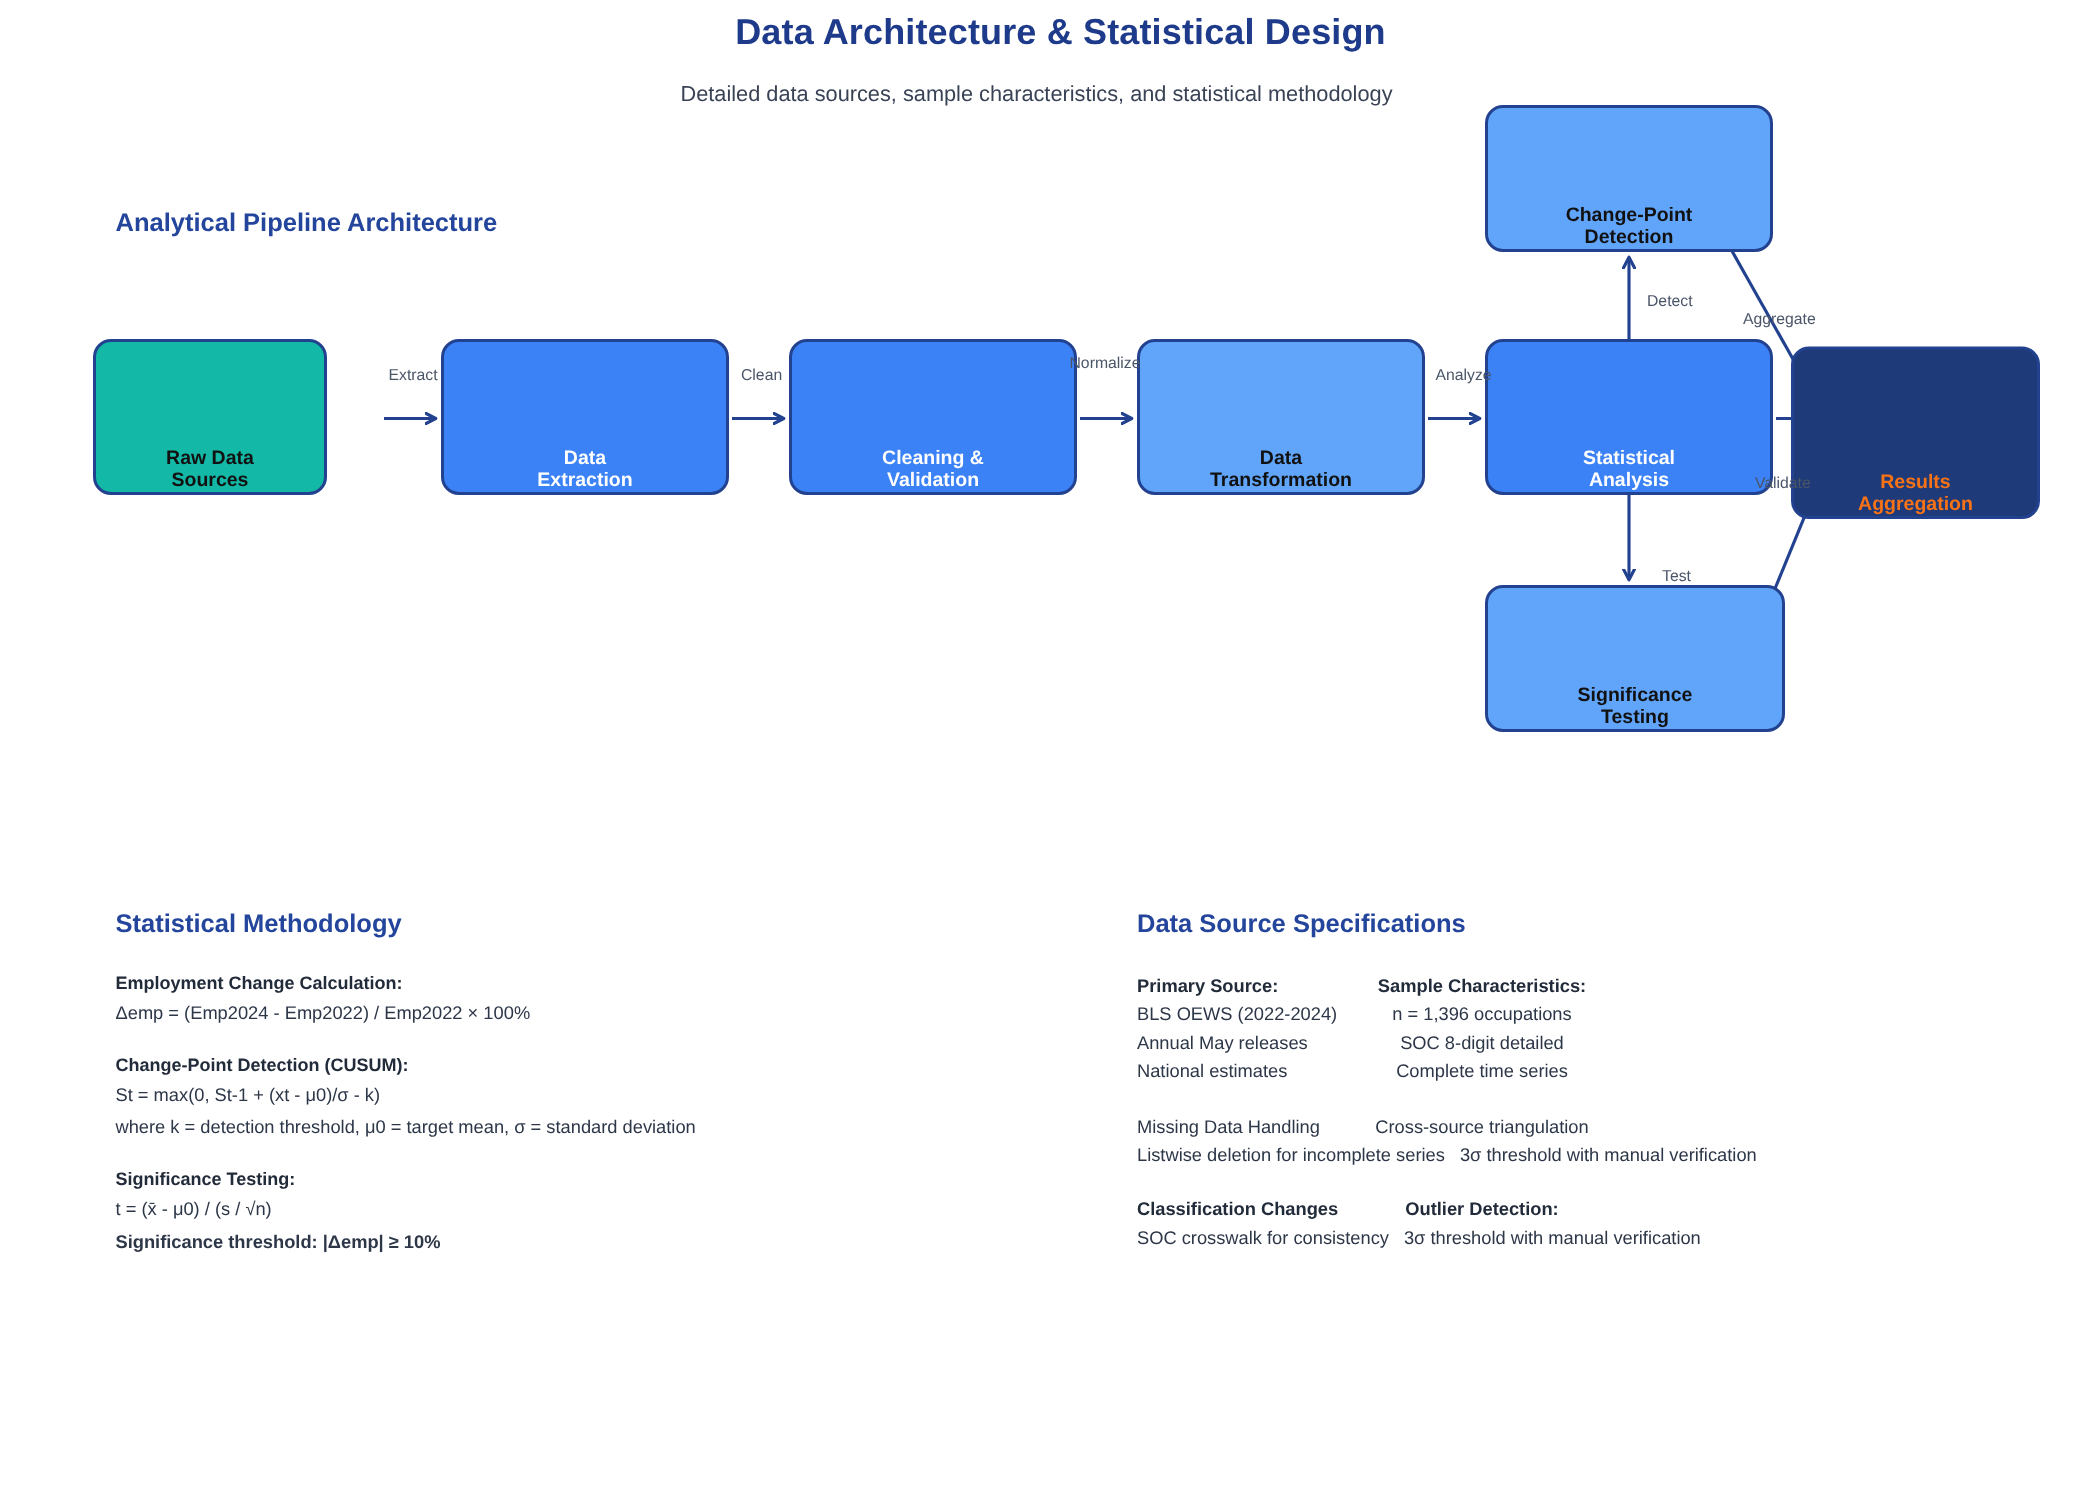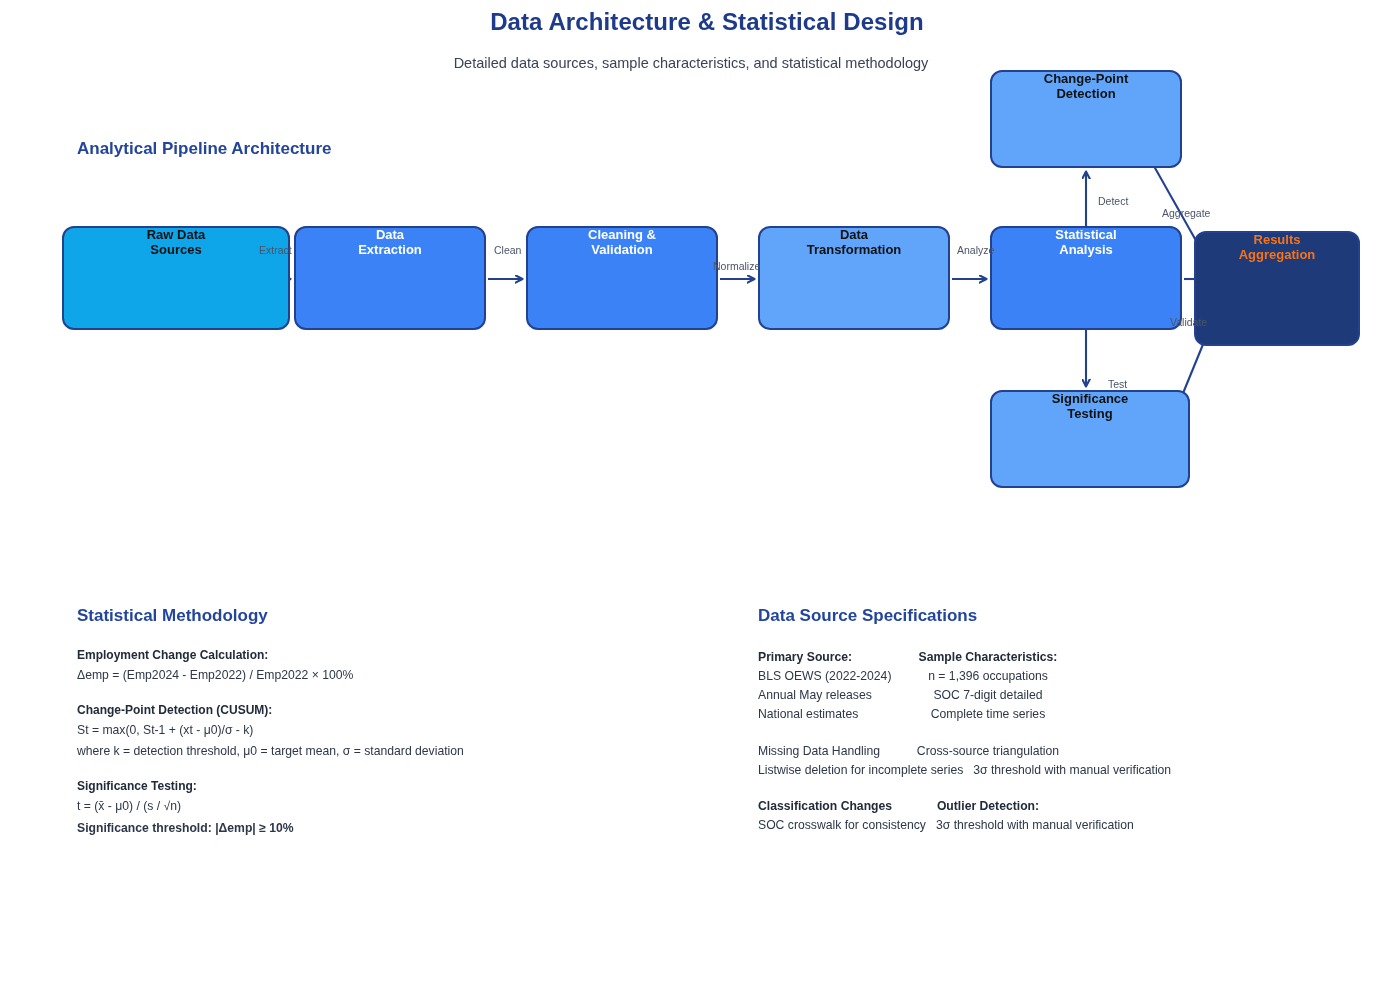--- a/index.html
+++ b/index.html
@@ -44,21 +44,21 @@
   #pipeline-diagram {
     position: absolute; top: 0; left: 0;
     width: 1382px; height: 560px;
   }
   #pipeline-svg { position: absolute; top: 0; left: 0; }
 
   .node {
     position: absolute;
     border: 2px solid #22418f;
     border-radius: 12px;
-    display: flex; align-items: flex-start; justify-content: center;
+    display: flex; align-items: flex-end; justify-content: center;
     text-align: center;
     font-size: 13px; font-weight: bold;
     line-height: 1.15;
     white-space: pre-line;
     z-index: 2;
   }
 
   .edge-label {
     position: absolute;
     font-size: 10.5px;
@@ -123,41 +123,41 @@
 
       <line x1="1146" y1="152" x2="1203" y2="253"></line>
 
       <line x1="1170" y1="425" x2="1213" y2="320"></line>
     </g>
   </svg>
 
   <div class="section-heading" id="pipeline-heading">Analytical Pipeline Architecture</div>
 
   <div id="nodes-layer">
-      <div class="node" style="left: 62px; top: 226px; width: 228px; height: 104px; background: #0ea5e9; color: rgb(17, 17, 17); border-color: rgb(34, 65, 143);"><span>Raw Data
+      <div class="node" style="left: 62px; top: 226px; width: 156px; height: 104px; background: #14b8a6; color: rgb(17, 17, 17); border-color: rgb(34, 65, 143);"><span>Raw Data
 Sources</span></div>
       <div class="node" style="left: 294px; top: 226px; width: 192px; height: 104px; background: rgb(59, 130, 246); color: rgb(255, 255, 255); border-color: rgb(34, 65, 143);"><span>Data
 Extraction</span></div>
       <div class="node" style="left: 526px; top: 226px; width: 192px; height: 104px; background: rgb(59, 130, 246); color: rgb(255, 255, 255); border-color: rgb(34, 65, 143);"><span>Cleaning &amp;
 Validation</span></div>
       <div class="node" style="left: 758px; top: 226px; width: 192px; height: 104px; background: rgb(96, 165, 250); color: rgb(17, 17, 17); border-color: rgb(34, 65, 143);"><span>Data
 Transformation</span></div>
       <div class="node" style="left: 990px; top: 226px; width: 192px; height: 104px; background: rgb(59, 130, 246); color: rgb(255, 255, 255); border-color: rgb(34, 65, 143);"><span>Statistical
 Analysis</span></div>
       <div class="node" style="left: 1194px; top: 231px; width: 166px; height: 115px; background: rgb(30, 58, 120); color: #f97316; border-color: rgb(34, 65, 143);"><span>Results
 Aggregation</span></div>
       <div class="node" style="left: 990px; top: 70px; width: 192px; height: 98px; background: rgb(96, 165, 250); color: rgb(17, 17, 17); border-color: rgb(34, 65, 143);"><span>Change-Point
 Detection</span></div>
       <div class="node" style="left: 990px; top: 390px; width: 200px; height: 98px; background: rgb(96, 165, 250); color: rgb(17, 17, 17); border-color: rgb(34, 65, 143);"><span>Significance
 Testing</span></div>
     </div>
   <div id="edge-labels-layer">
       <div class="edge-label" style="left: 259px; top: 244px;">Extract</div>
       <div class="edge-label" style="left: 494px; top: 244px;">Clean</div>
-      <div class="edge-label" style="left: 713px; top: 260px; text-align: center;">Normalize</div>
+      <div class="edge-label" style="left: 713px; top: 236px; text-align: center;">Normalize</div>
       <div class="edge-label" style="left: 957px; top: 244px;">Analyze</div>
       <div class="edge-label" style="left: 1098px; top: 195px;">Detect</div>
       <div class="edge-label" style="left: 1162px; top: 207px;">Aggregate</div>
       <div class="edge-label" style="left: 1108px; top: 378px;">Test</div>
       <div class="edge-label" style="left: 1170px; top: 316px;">Validate</div>
     </div>
 </div>
 
 <div class="section-heading" id="methodology-heading">Statistical Methodology</div>
 <div class="text-block" id="methodology-body">
@@ -183,21 +183,21 @@
       <div class="spec-row hdr">
         <div class="c1">Primary Source:</div>
         <div class="c2">Sample Characteristics:</div>
       </div>
       <div class="spec-row">
         <div class="c1">BLS OEWS (2022-2024)</div>
         <div class="c2">n = 1,396 occupations</div>
       </div>
       <div class="spec-row">
         <div class="c1">Annual May releases</div>
-        <div class="c2">SOC 7-digit detailed</div>
+        <div class="c2">SOC 8-digit detailed</div>
       </div>
       <div class="spec-row">
         <div class="c1">National estimates</div>
         <div class="c2">Complete time series</div>
       </div>
     </div>
     <div class="spec-group">
       <div class="spec-row">
         <div class="c1">Missing Data Handling</div>
         <div class="c2">Cross-source triangulation</div>

